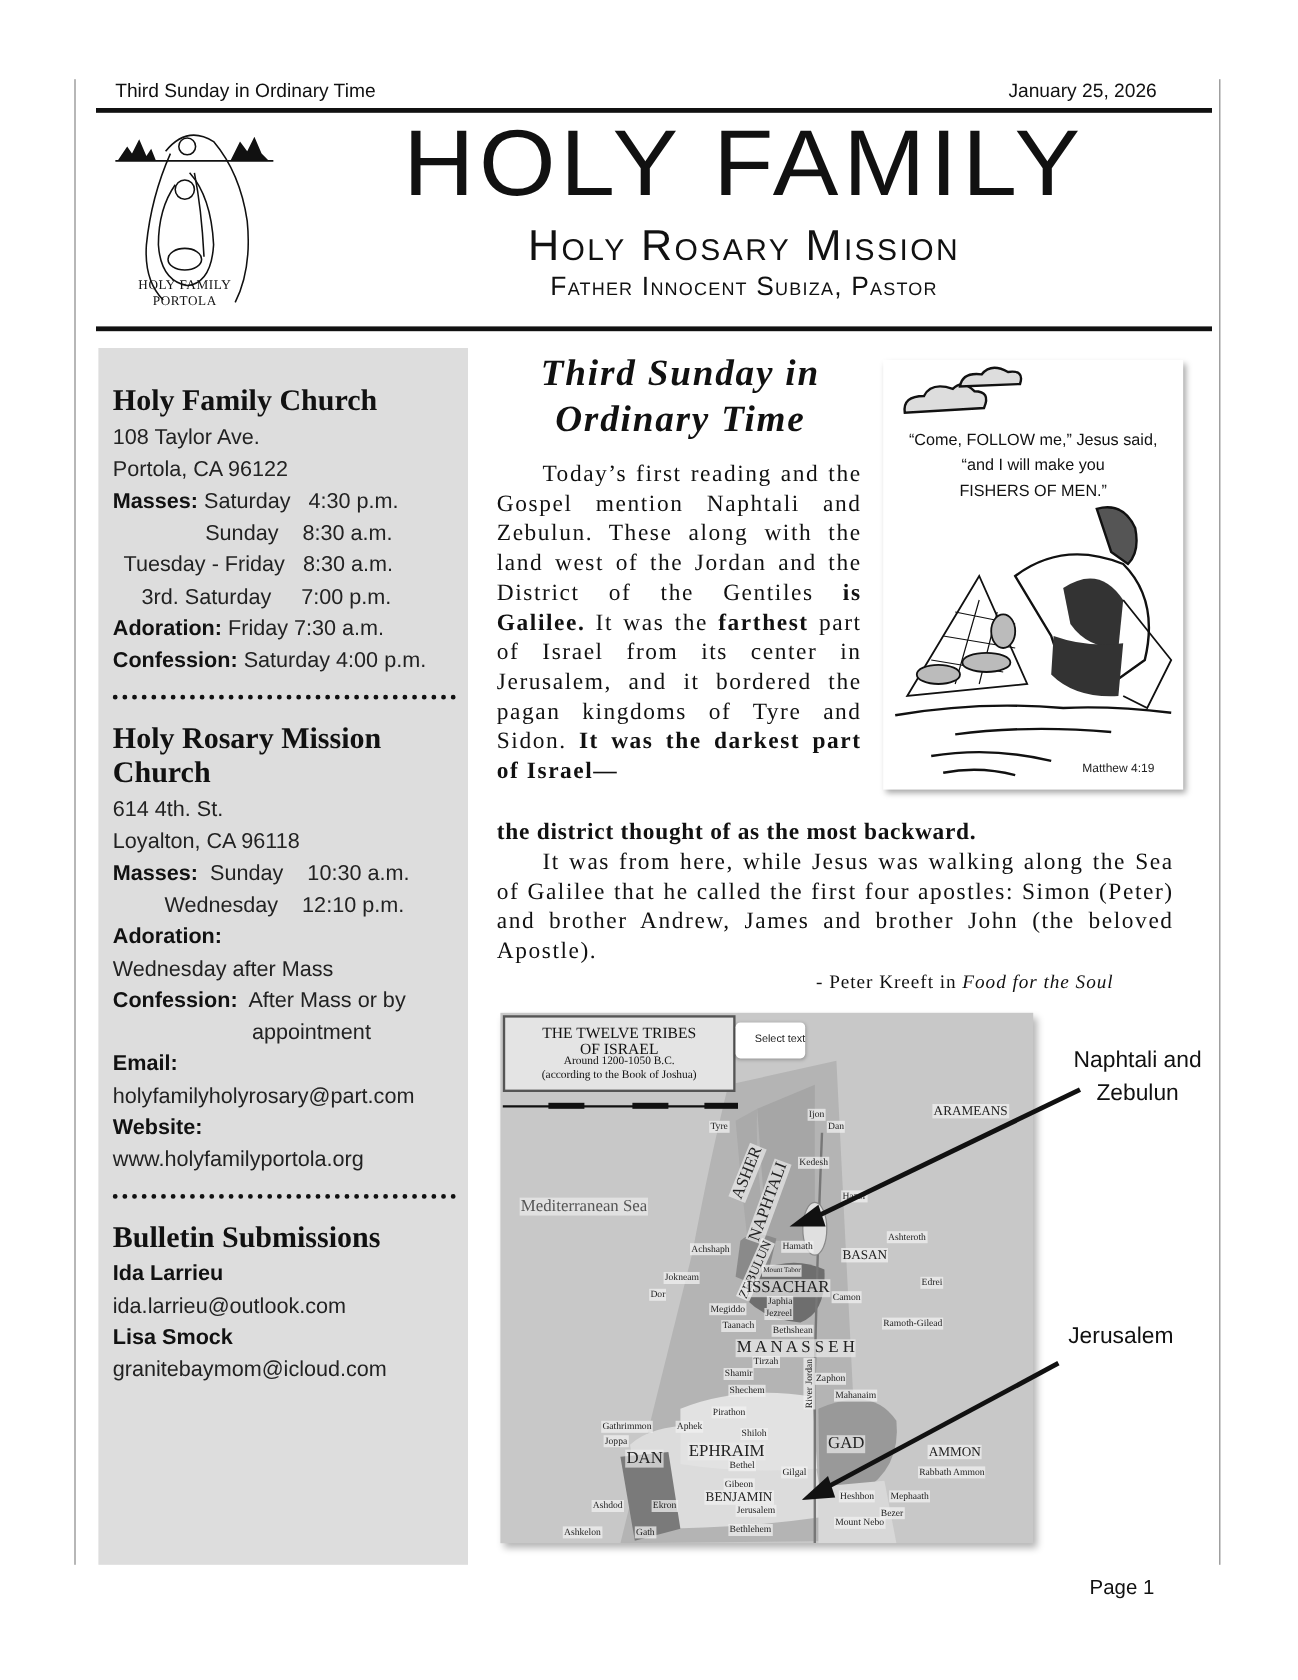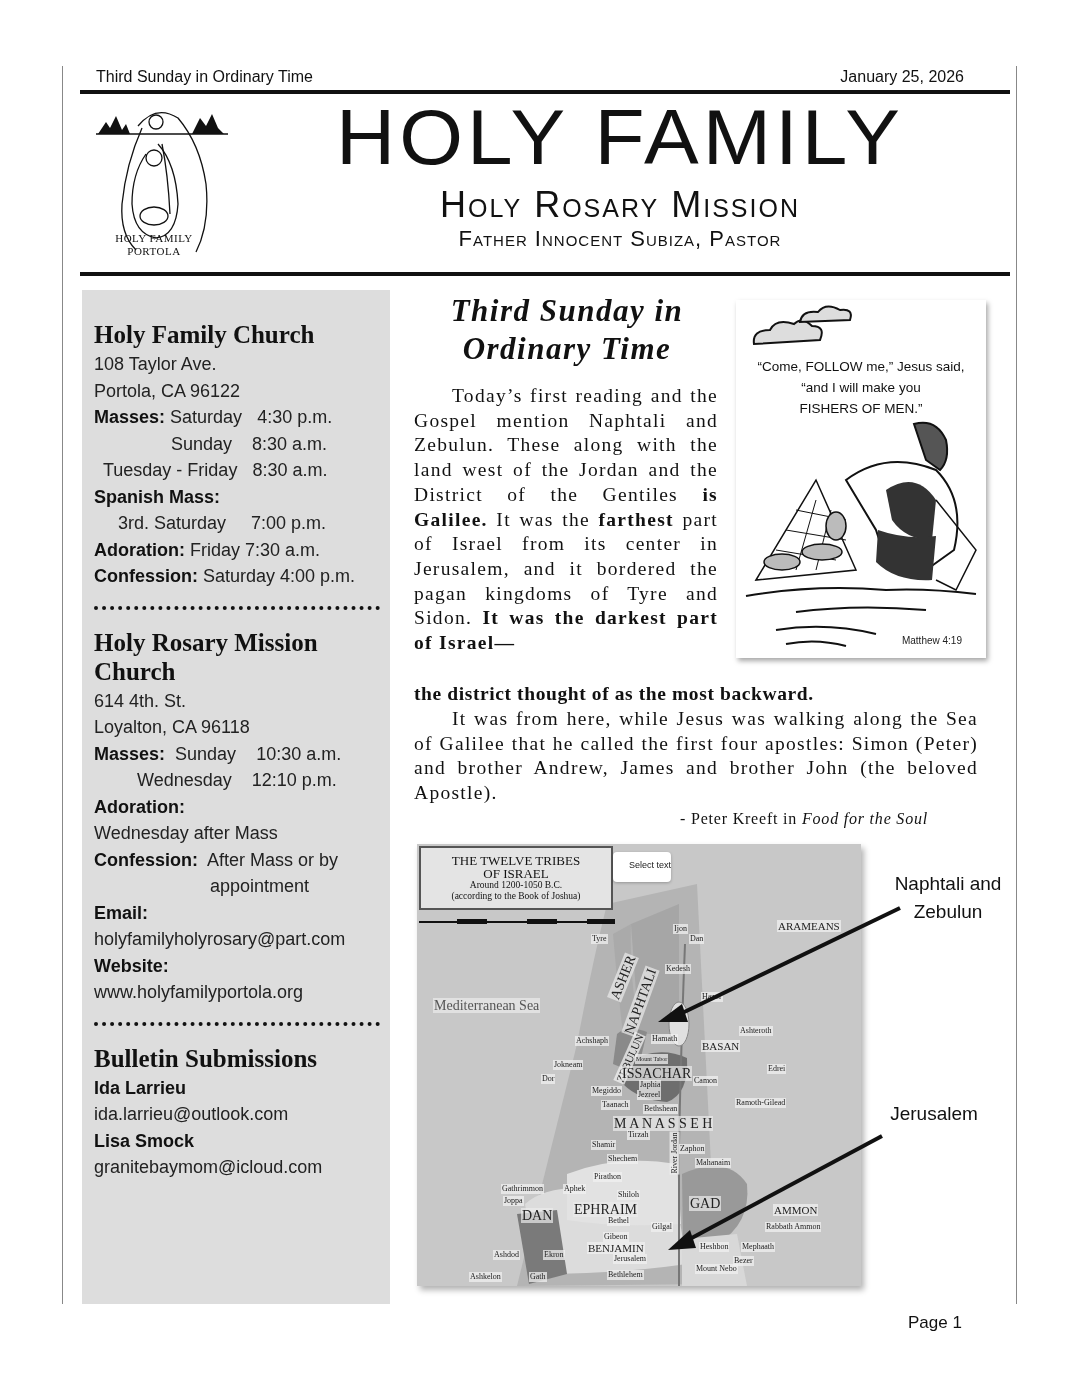--- a/index.html
+++ b/index.html
@@ -114,21 +114,20 @@
     <span>4:30 p.m.</span>
   </div>
   <div class="ln" style="padding-left:77px;">
     <span>Sunday</span>&nbsp;&nbsp;&nbsp;
     <span>8:30 a.m.</span>
   </div>
   <div class="ln" style="padding-left:9px;">
     <span>Tuesday - Friday</span>&nbsp;&nbsp;
     <span>8:30 a.m.</span>
   </div>
-  <div class="ln"><b>Spanish Mass:</b></div>
   <div class="ln" style="padding-left:24px;">
     <span>3rd. Saturday</span>&nbsp;&nbsp;&nbsp;&nbsp;
     <span>7:00 p.m.</span>
   </div>
   <div class="ln">
     <b>Adoration:</b>
     <span>Friday  7:30 a.m.</span>
   </div>
   <div class="ln">
     <b>Confession:</b>
@@ -261,21 +260,21 @@
   <div class="mlbl" style="left:248px; top:120px;">Kedesh</div>
   <div class="mlbl" style="left:252px; top:148px;margin-left:32px;">Hazor</div>
   <div class="mlbl" style="left:234px; top:190px;">Hamath</div>
   <div class="mlbl" style="left:158px; top:192px;">Achshaph</div>
   <div class="mlbl" style="left:136px; top:216px;">Jokneam</div>
   <div class="mlbl" style="left:124px; top:230px;">Dor</div>
   <div class="mlbl" style="left:174px; top:242px;">Megiddo</div>
   <div class="mlbl" style="left:184px; top:256px;">Taanach</div>
   <div class="mlbl" style="left:226px; top:260px;">Bethshean</div>
   <div class="mlbl" style="left:210px; top:286px;">Tirzah</div>
-  <div class="mlbl" style="left:174px; top:296px;">Shamir</div>
+  <div class="mlbl" style="left:186px; top:296px;">Shamir</div>
   <div class="mlbl" style="left:190px; top:310px;">Shechem</div>
   <div class="mlbl" style="left:176px; top:328px;">Pirathon</div>
   <div class="mlbl" style="left:146px; top:340px;">Aphek</div>
   <div class="mlbl" style="left:200px; top:346px;">Shiloh</div>
   <div class="mlbl" style="left:84px; top:340px;">Gathrimmon</div>
   <div class="mlbl" style="left:86px; top:352px;">Joppa</div>
   <div class="mlbl" style="left:190px; top:372px;">Bethel</div>
   <div class="mlbl" style="left:234px; top:378px;">Gilgal</div>
   <div class="mlbl" style="left:186px; top:388px;">Gibeon</div>
   <div class="mlbl" style="left:196px; top:410px;">Jerusalem</div>

